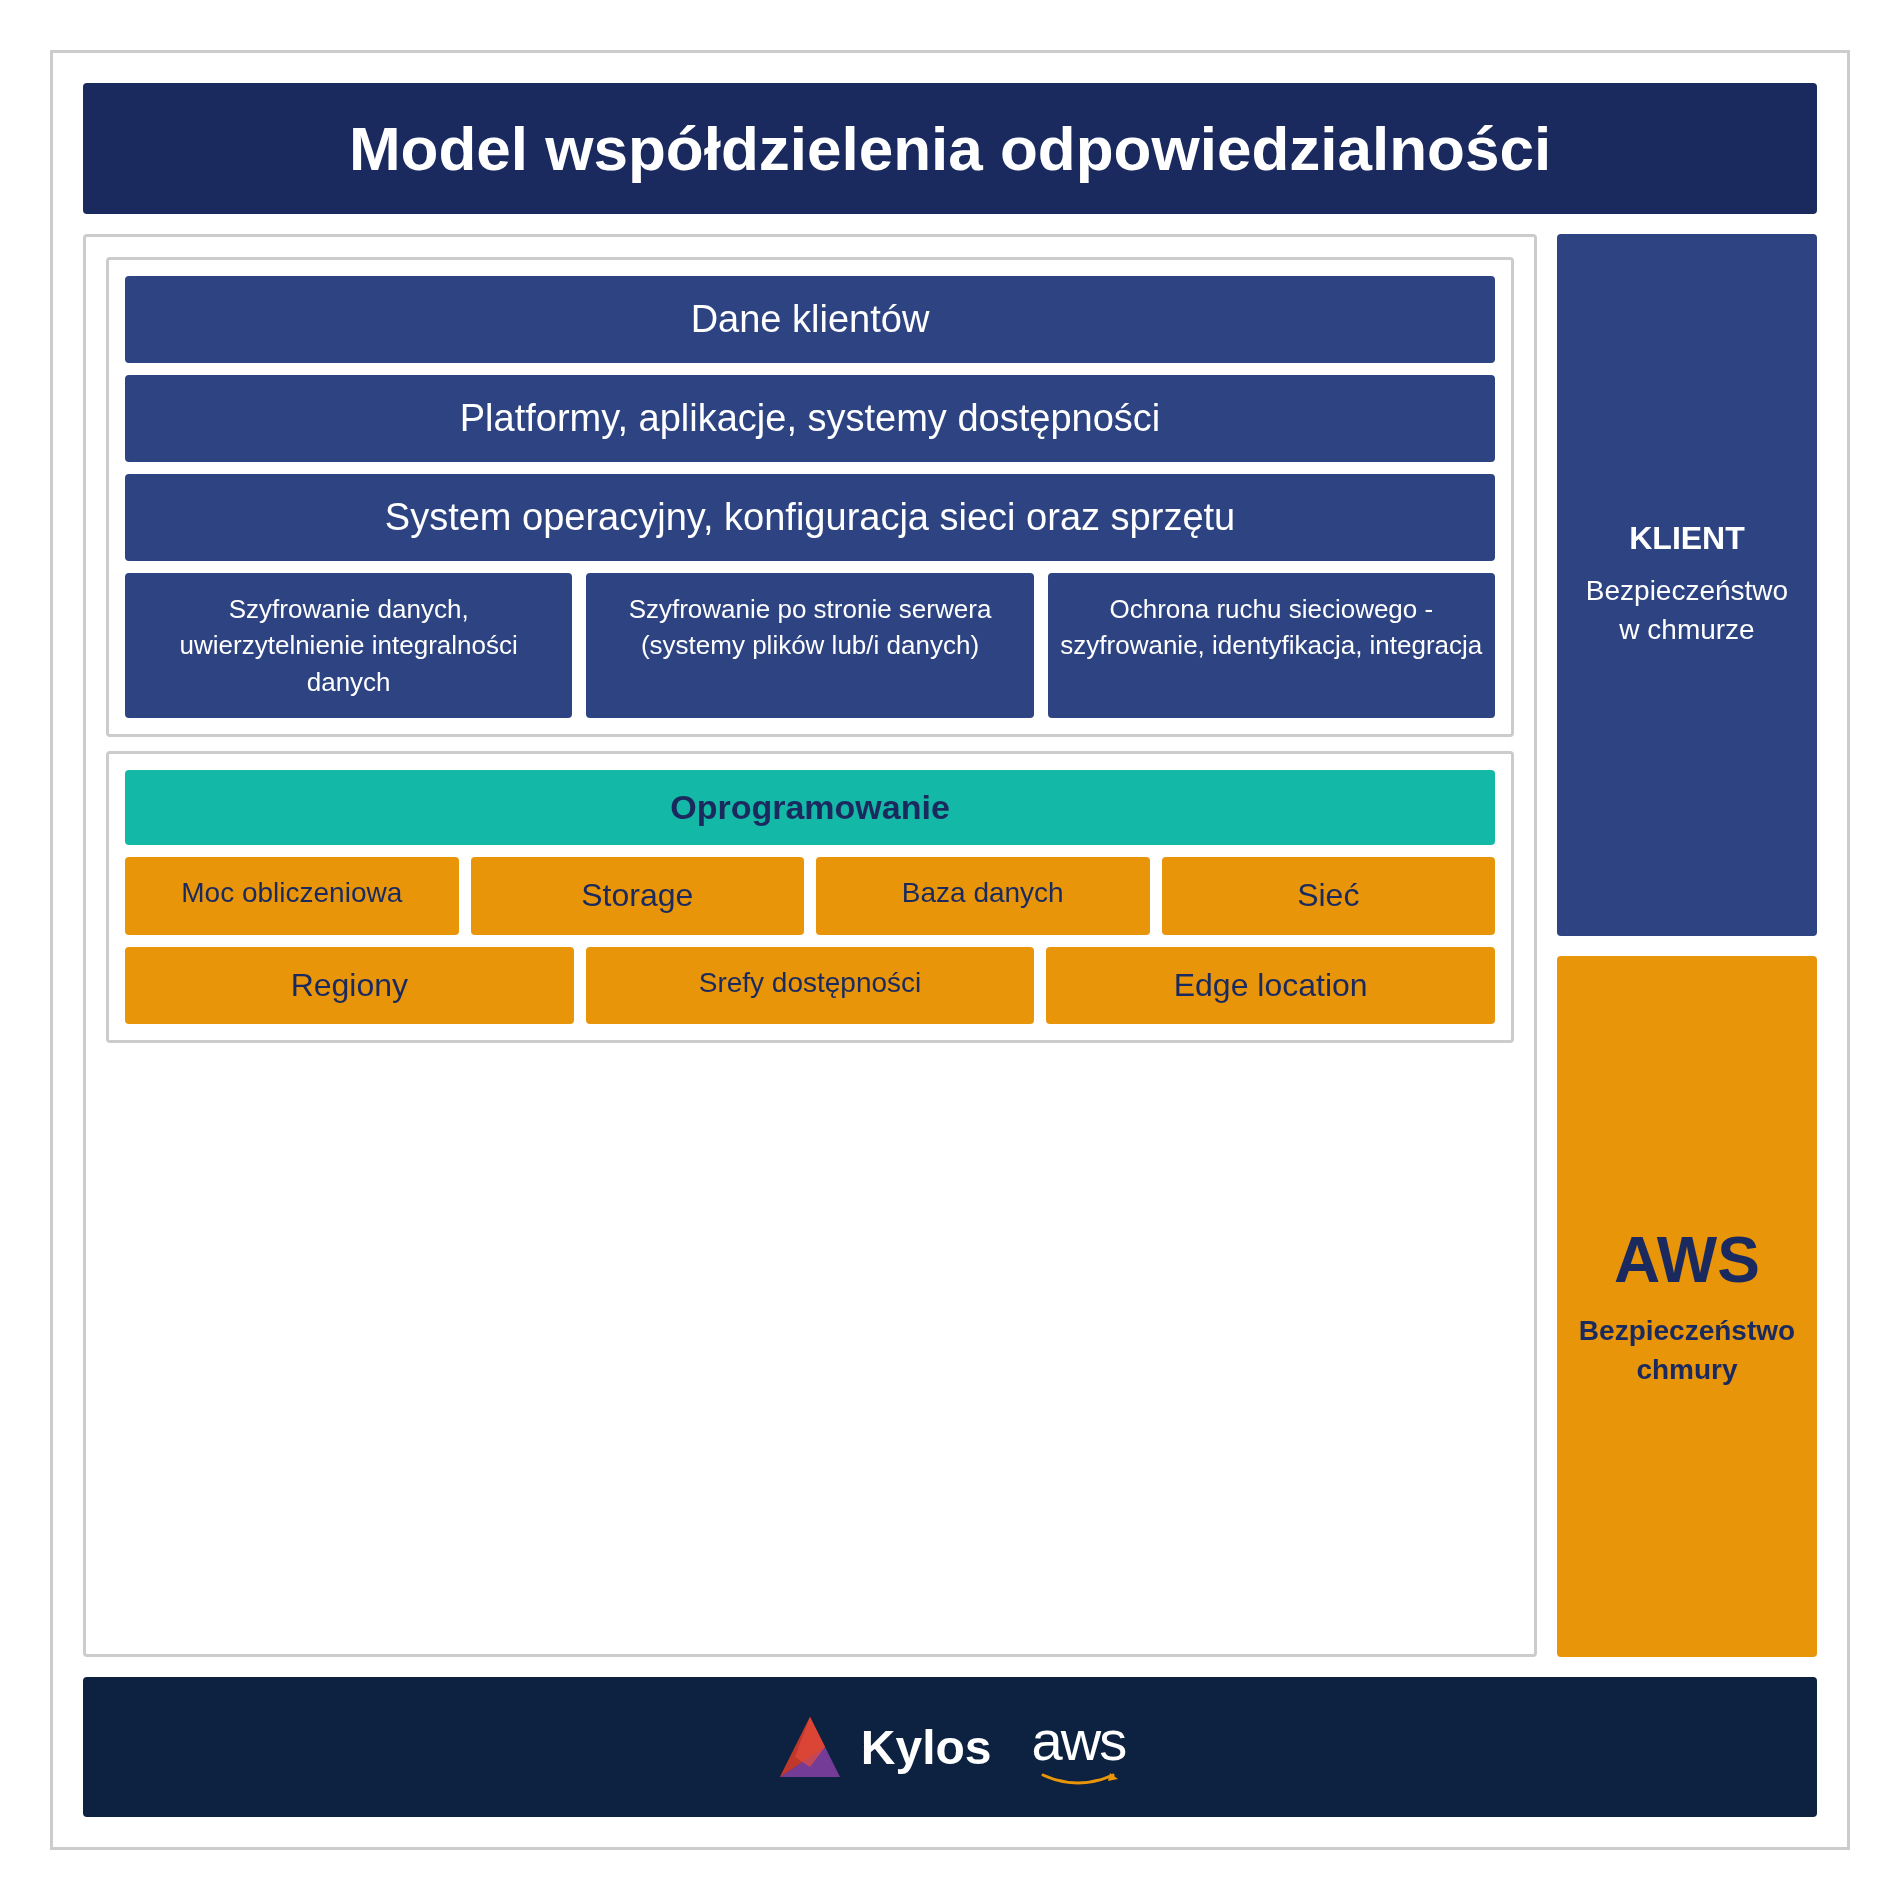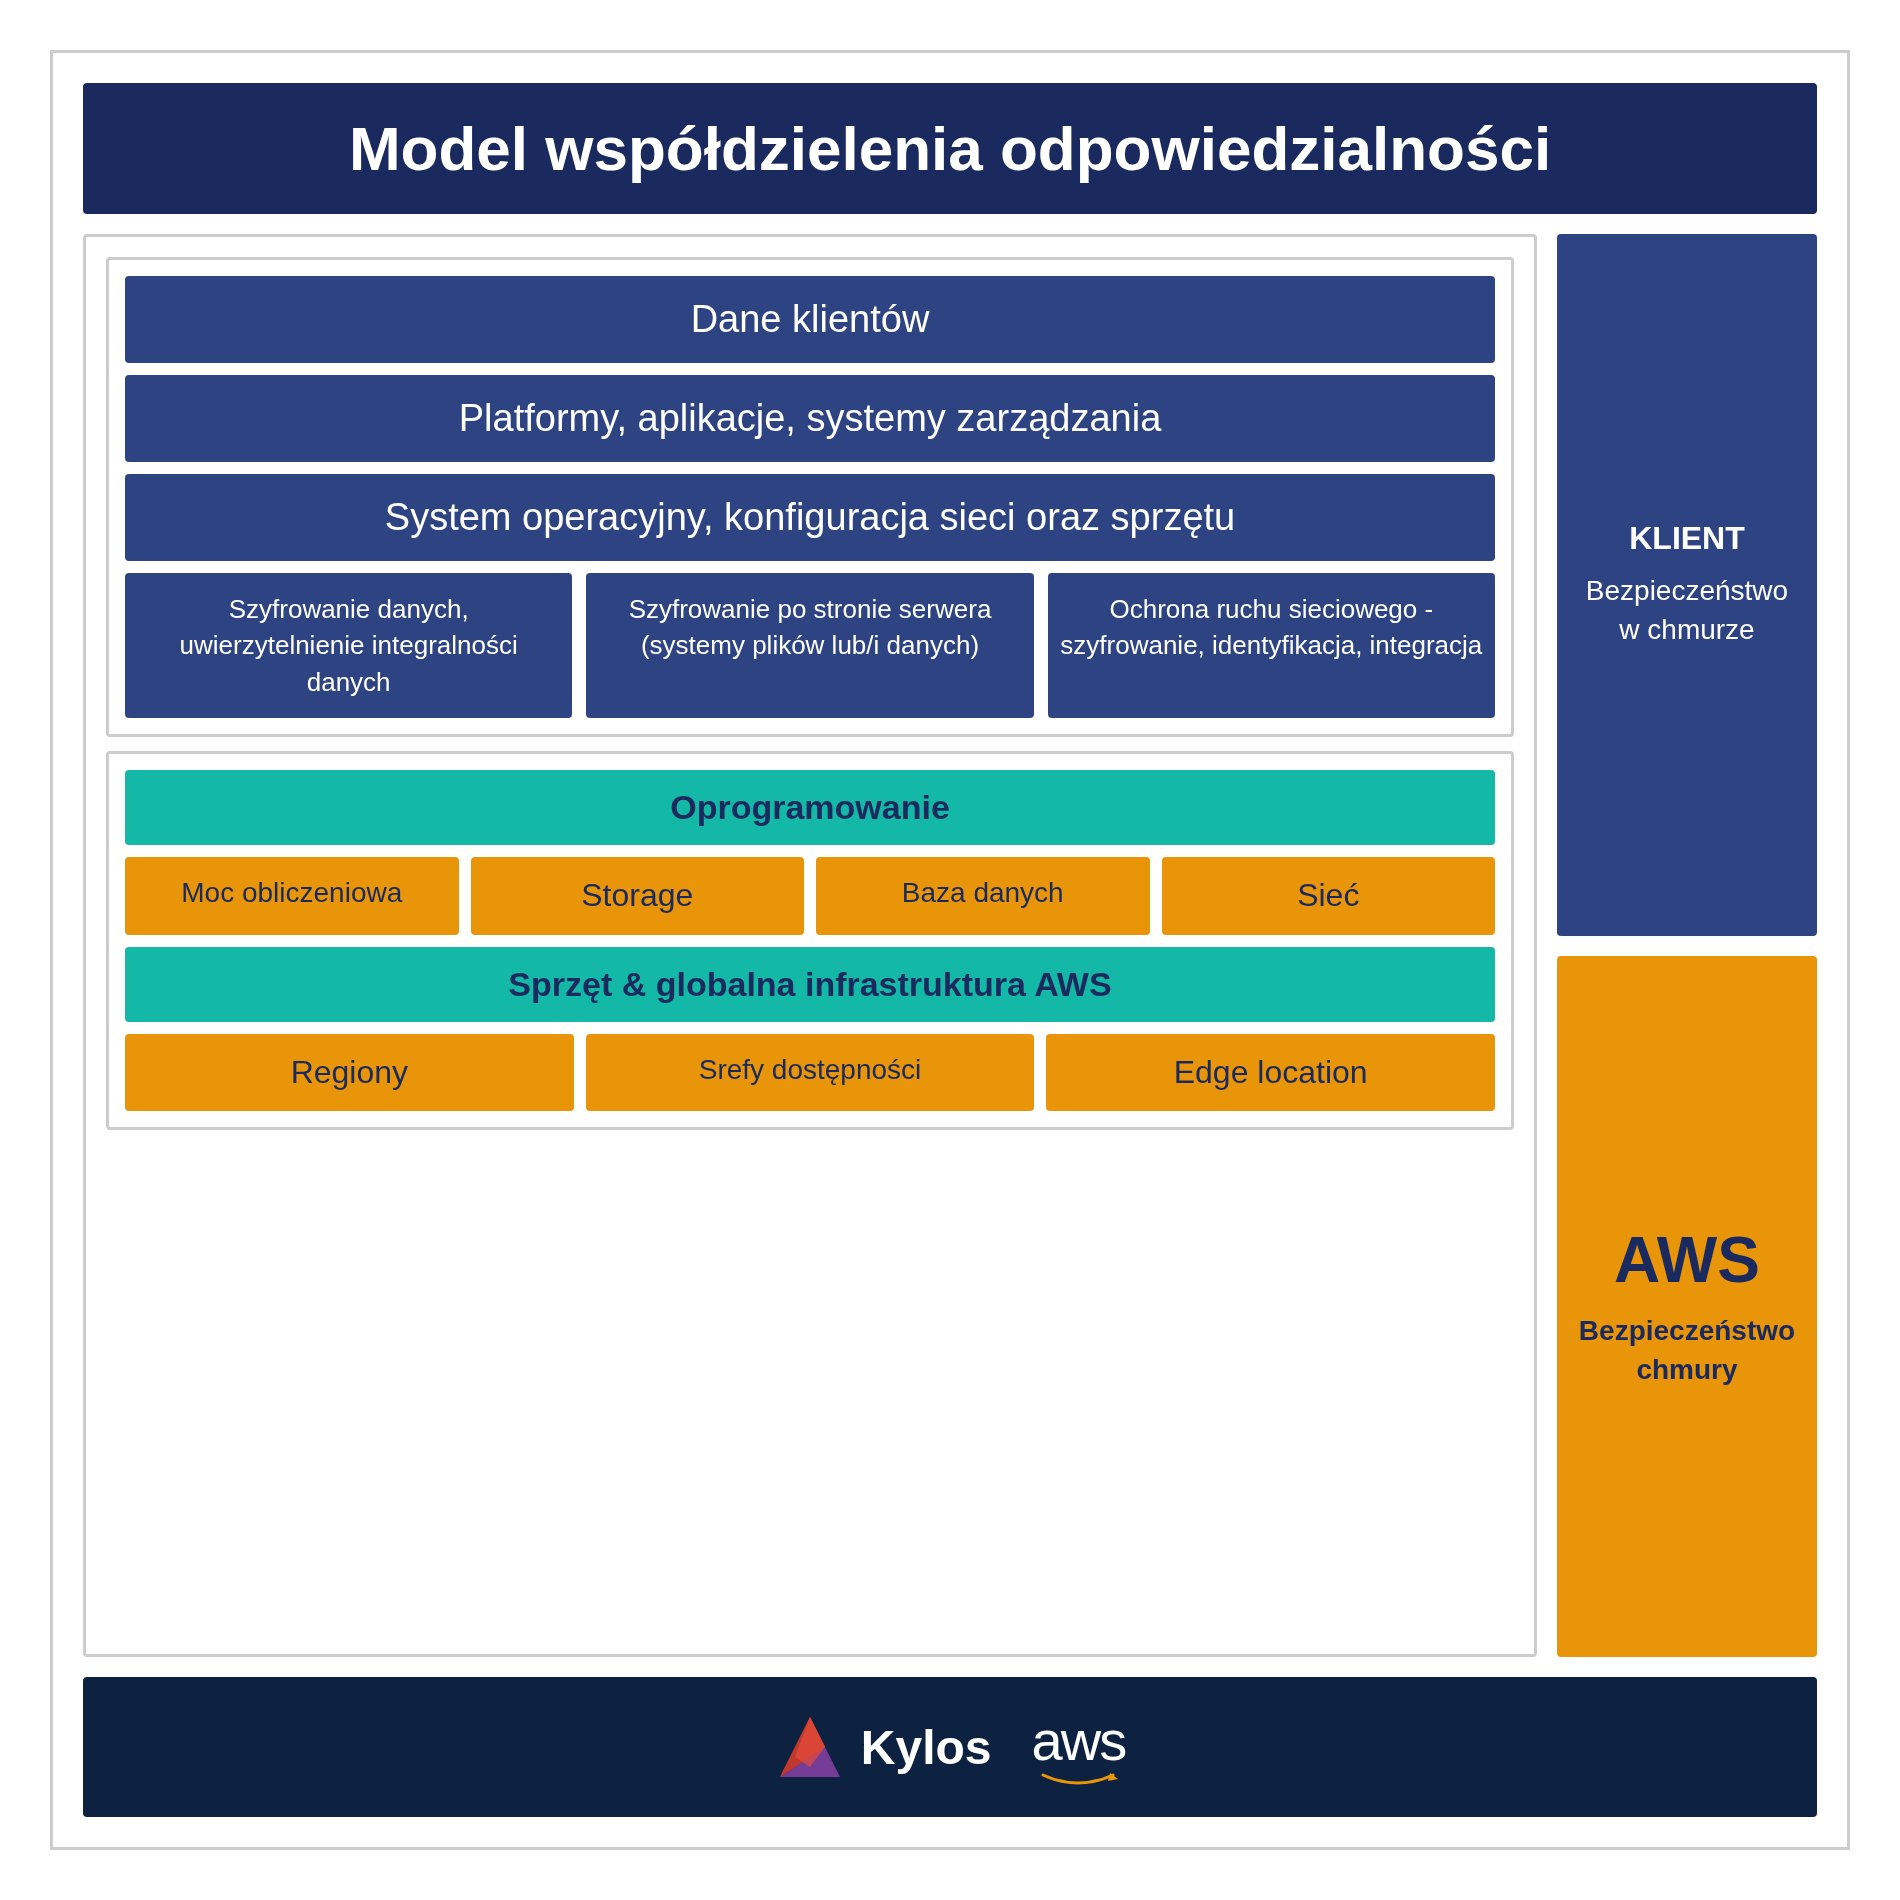--- a/index.html
+++ b/index.html
@@ -212,38 +212,37 @@
 <div class="outer-wrapper">
 
   <div class="title-bar">Model współdzielenia odpowiedzialności</div>
 
   <div class="main-content">
 
     <div class="left-section">
 
       <div class="blue-section-wrapper">
         <div class="blue-row">Dane klientów</div>
-        <div class="blue-row">Platformy, aplikacje, systemy zarządzania</div>
+        <div class="blue-row">Platformy, aplikacje, systemy dostępności</div>
         <div class="blue-row">System operacyjny, konfiguracja sieci oraz sprzętu</div>
         <div class="blue-boxes-row">
           <div class="blue-box">Szyfrowanie danych, uwierzytelnienie integralności danych</div>
           <div class="blue-box">Szyfrowanie po stronie serwera (systemy plików lub/i danych)</div>
           <div class="blue-box">Ochrona ruchu sieciowego - szyfrowanie, identyfikacja, integracja</div>
         </div>
       </div>
 
       <div class="orange-section">
         <div class="orange-row">Oprogramowanie</div>
         <div class="orange-boxes-row">
           <div class="orange-box small-text">Moc obliczeniowa</div>
           <div class="orange-box">Storage</div>
           <div class="orange-box small-text">Baza danych</div>
           <div class="orange-box">Sieć</div>
         </div>
-        <div class="orange-row">Sprzęt &amp; globalna infrastruktura AWS</div>
         <div class="orange-boxes-row">
           <div class="orange-box">Regiony</div>
           <div class="orange-box small-text">Srefy dostępności</div>
           <div class="orange-box">Edge location</div>
         </div>
       </div>
 
     </div>
 
     <div class="right-section">

